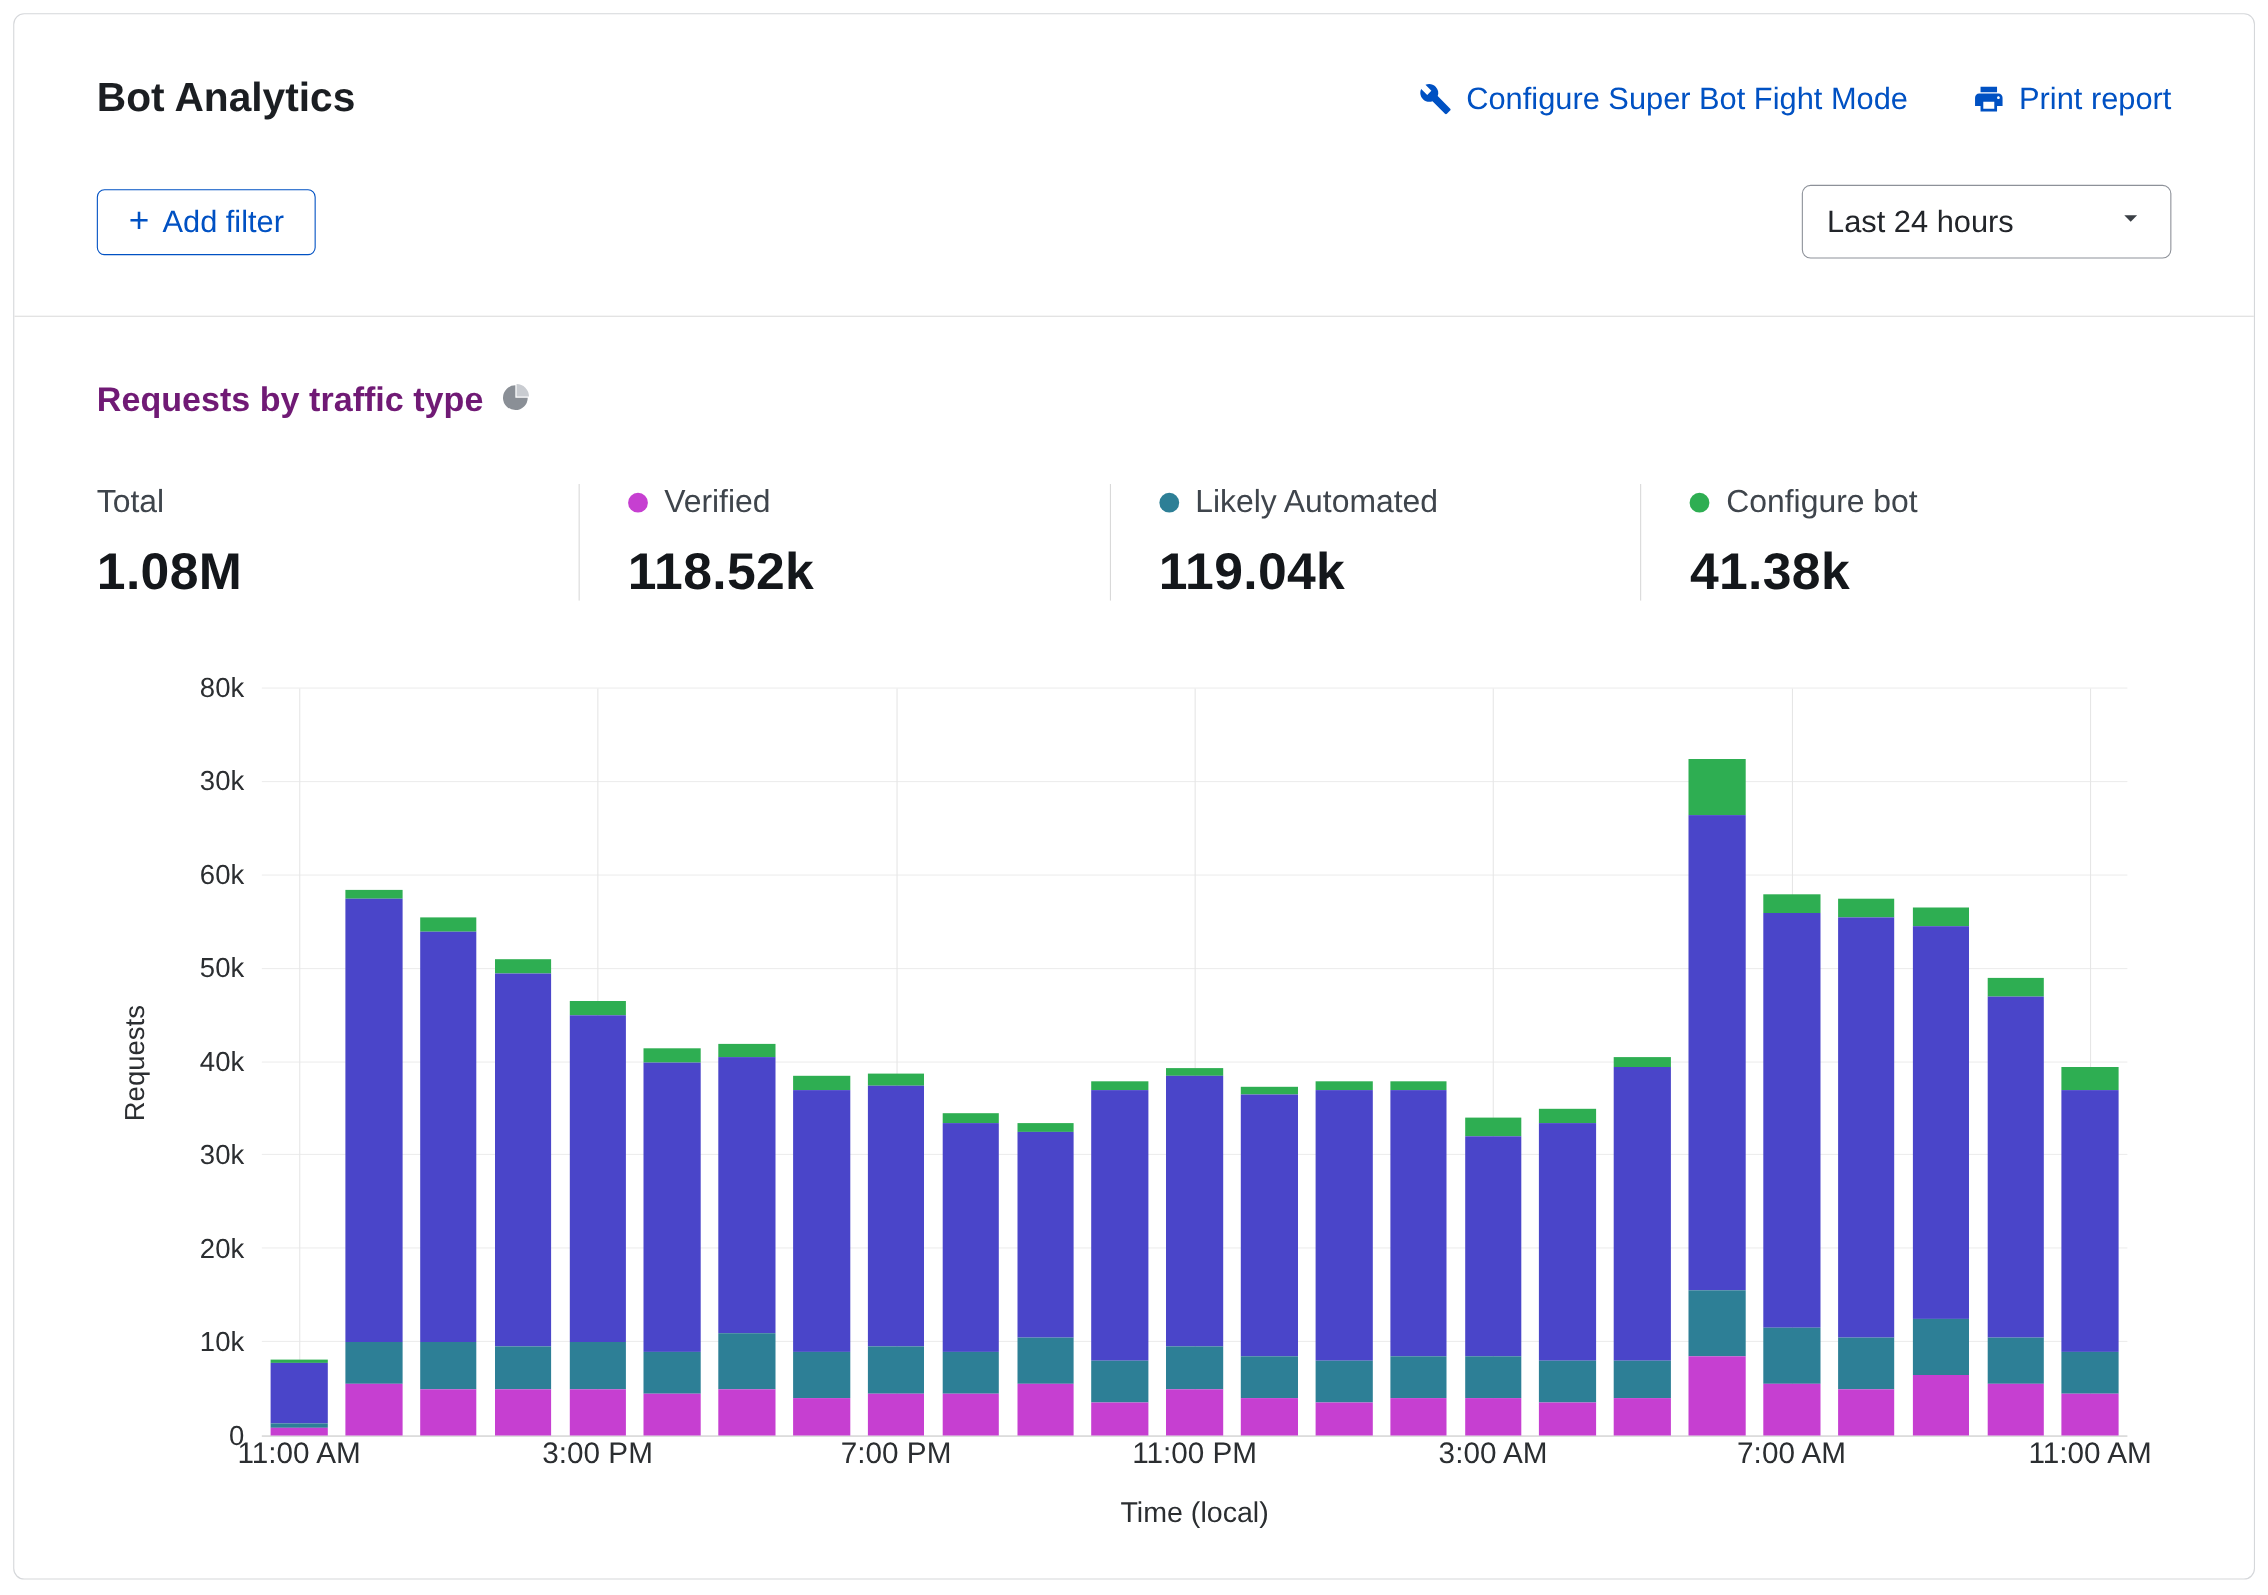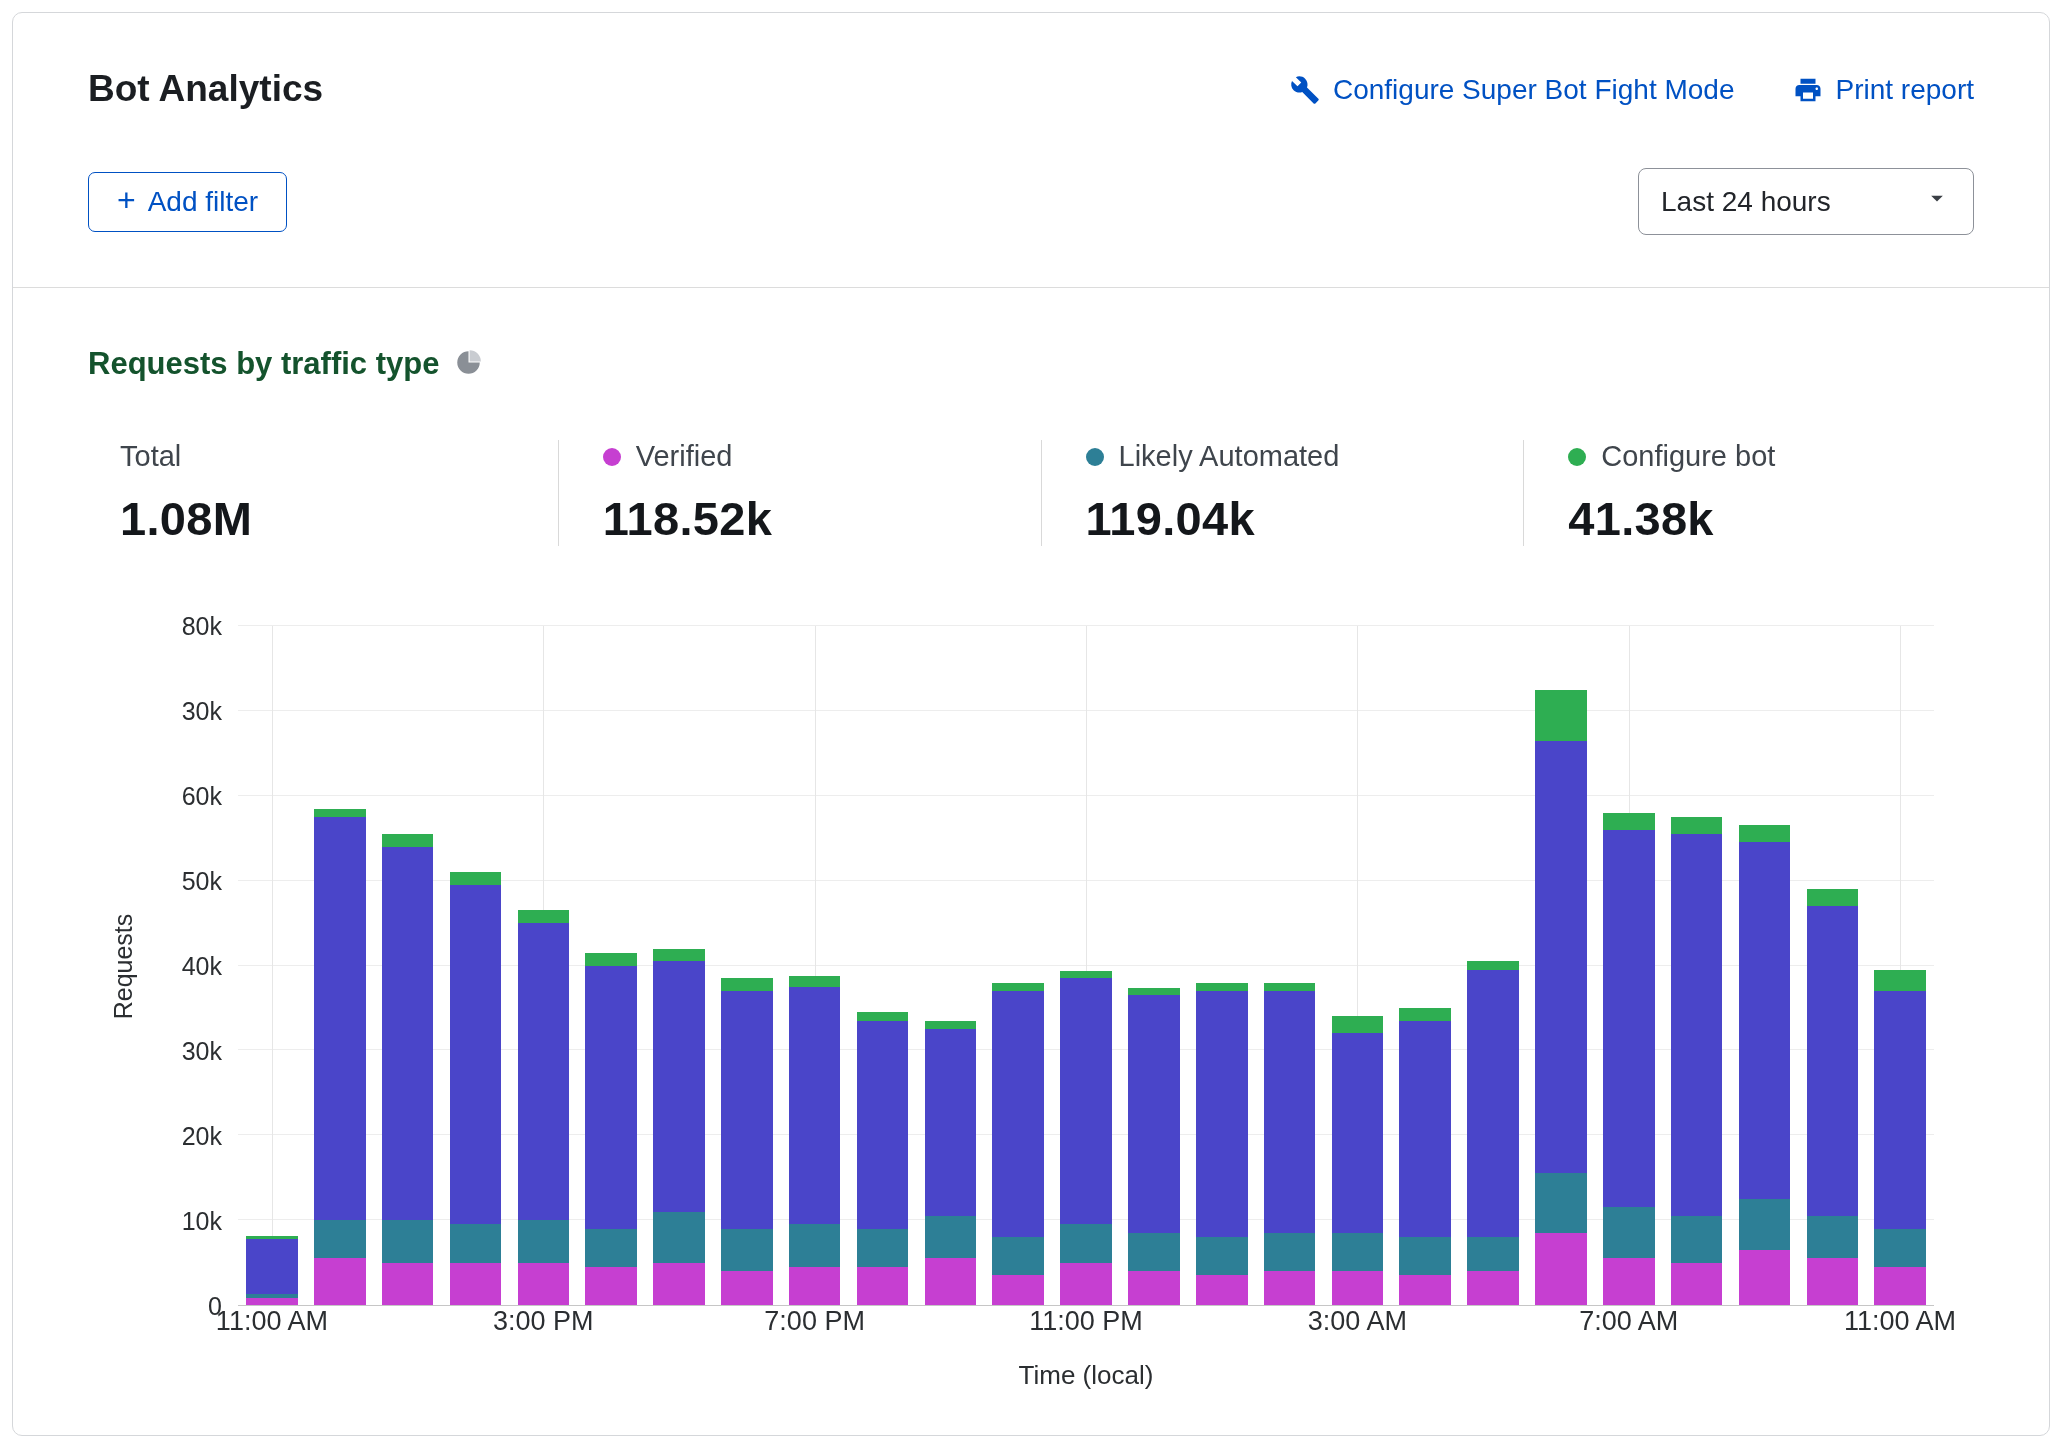--- a/index.html
+++ b/index.html
@@ -34,24 +34,24 @@
   }
   .add-filter .plus { font-size: 32px; line-height: 1; margin-top: -3px; }
   .select {
     width: 336px; border: 1px solid #8d9199; border-radius: 8px;
     padding: 15px 22px; font-size: 28px; color: #22252a; background: #fff;
     display: flex; justify-content: space-between; align-items: center; cursor: pointer;
   }
   
   .section { padding: 58px 75px 0; }
   .section-title-row { display: flex; align-items: center; gap: 16px; }
-  .section-title { font-size: 31px; font-weight: 700; color: #14532d; text-align: right; }
+  .section-title { font-size: 31px; font-weight: 700; color: #701a75; text-align: right; }
   
   .stats { display: flex; margin-top: 58px; }
-  .stat { flex: 1; padding-left: 44px; border-left: 1px solid #d9d9d9; margin-left: 32px; }
+  .stat { flex: 1; padding-left: 44px; border-left: 1px solid #d9d9d9; }
   .stat:first-child { padding-left: 0; border-left: none; }
   .stat-label { display: flex; align-items: center; gap: 15px; font-size: 29px; color: #3f454c; }
   .dot { width: 18px; height: 18px; border-radius: 50%; flex: none; }
   .stat-value { font-size: 47px; font-weight: 700; margin-top: 18px; color: #14171b; letter-spacing: .3px; }
   
   .chart-wrap { display: flex; margin-top: 80px; padding: 0 40px 0 10px; }
   .y-title { width: 52px; display: flex; align-items: center; justify-content: center; height: 680px; }
   .y-title span { transform: rotate(-90deg); font-size: 25px; color: #2b2e31; white-space: nowrap; }
   .chart-main { flex: 1; }
   .plot-row { display: flex; }

